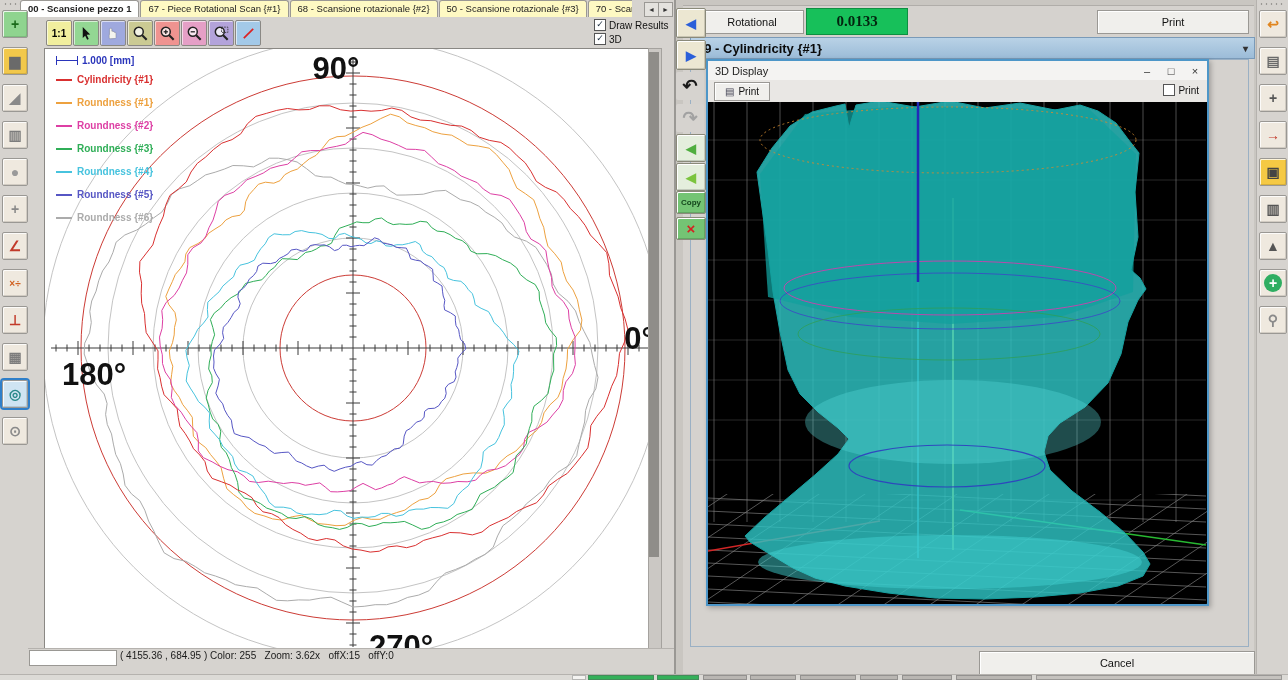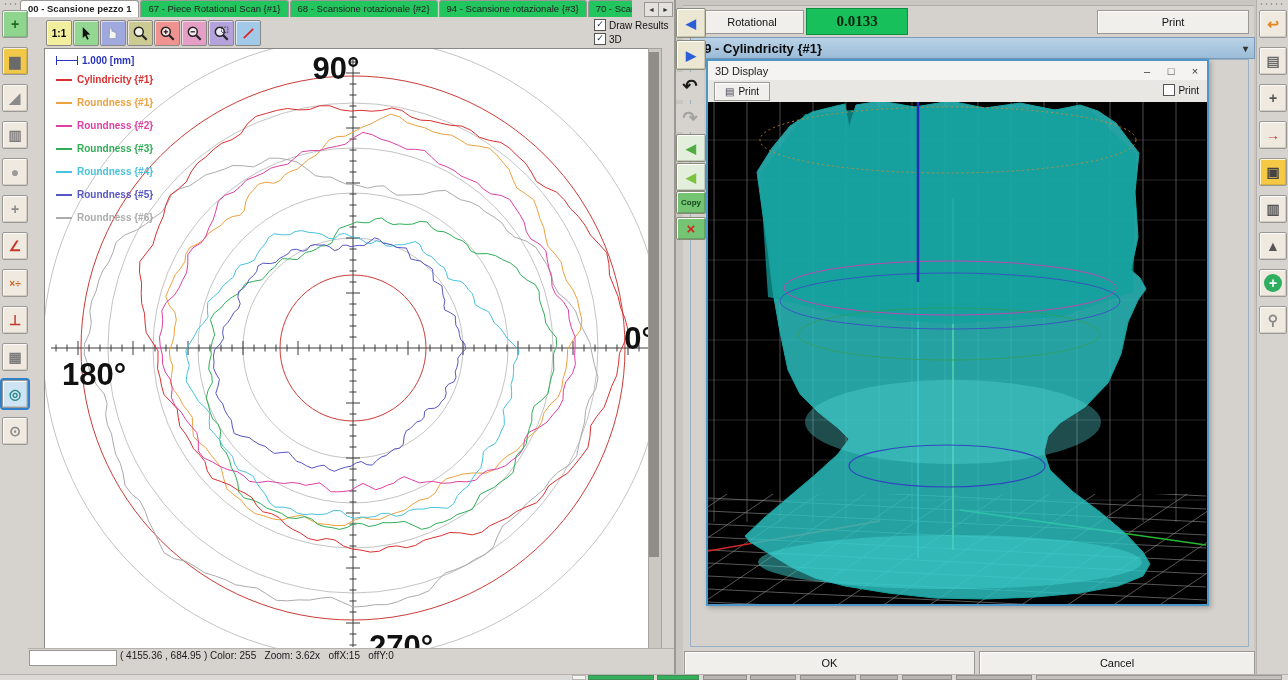--- a/index.html
+++ b/index.html
@@ -12,21 +12,21 @@
   .tool{position:absolute;width:24px;height:26px;border:1px solid #9a9894;border-radius:2px;
         display:flex;align-items:center;justify-content:center;
         box-shadow:inset 1px 1px 0 rgba(255,255,255,.8), inset -1px -1px 0 rgba(0,0,0,.12);
         font-size:14px;cursor:pointer;}
   .tool.sel{outline:2px solid #2f7fc9;outline-offset:0;background:#cfe4f2;}
   .dots{position:absolute;height:4px;background-image:radial-gradient(#9a9894 1px, transparent 1.2px);
         background-size:5px 4px;}
   
   #leftpanel{left:28px;top:0;width:646px;height:674px;background:#d6d3cf;border-right:2px solid #9a9894;}
   #tabbar{left:20px;top:0;width:612px;height:17px;overflow:hidden;white-space:nowrap;display:flex;}
-  .tab{height:16px;line-height:16px;font-size:9.5px;color:#222;padding:0 7px;background:#22c55e;
+  .tab{height:16px;line-height:16px;font-size:9.5px;color:#222;padding:0 7px;background:#fef9c3;
        border:1px solid #9a9894;border-bottom:none;border-radius:3px 3px 0 0;margin-right:1px;
        flex:0 0 auto;overflow:hidden;cursor:pointer;}
   .tab.active{background:#ffffff;font-weight:bold;}
   .tabscroll{position:absolute;width:13px;height:13px;font-size:7px;display:flex;align-items:center;
        justify-content:center;background:#e4e2de;border:1px solid #9a9894;cursor:pointer;color:#333;}
   .tbtn{position:absolute;width:24px;height:24px;border:1px solid #8a8884;border-radius:2px;
        display:flex;align-items:center;justify-content:center;cursor:pointer;font-weight:bold;
        box-shadow:inset 1px 1px 0 rgba(255,255,255,.6);}
   .cbrow{position:absolute;display:flex;align-items:center;gap:3px;cursor:pointer;}
   .cbbox{width:10px;height:10px;background:#fff;border:1px solid #555;font-size:9px;line-height:9px;
@@ -84,21 +84,21 @@
 <div id="root">
 
   <div class="abs rail" id="leftrail" style="left:0;top:0;width:28px;height:674px;"></div>
   <div class="dots" style="left:3px;top:2px;width:22px;"></div>
 
   <div class="abs" id="leftpanel"></div>
   <div class="abs" id="tabbar">
       <div class="tab active">00 - Scansione pezzo 1</div>
       <div class="tab">67 - Piece Rotational Scan {#1}</div>
       <div class="tab">68 - Scansione rotazionale {#2}</div>
-      <div class="tab">94 - Scansione rotazionale {#3}</div>
+      <div class="tab">50 - Scansione rotazionale {#3}</div>
       <div class="tab">70 - Scansione rotazionale {#4}</div>
     </div>
   <div class="tabscroll" style="left:644px;top:2px;">◄</div>
   <div class="tabscroll" style="left:658px;top:2px;">►</div>
   <div class="abs" id="plottoolbar" style="left:28px;top:17px;width:616px;height:31px;"></div>
   <div class="abs" id="plot"><svg width="604" height="600" viewBox="44 48 604 600">
         <circle cx="352" cy="347" r="110" fill="none" stroke="#c4c4c4" stroke-width="1"></circle>
         <circle cx="352" cy="347" r="155" fill="none" stroke="#c4c4c4" stroke-width="1"></circle>
         <circle cx="352" cy="347" r="200" fill="none" stroke="#c4c4c4" stroke-width="1"></circle>
         <circle cx="352" cy="347" r="245" fill="none" stroke="#c4c4c4" stroke-width="1"></circle>
@@ -374,21 +374,20 @@
           <ellipse cx="950" cy="560" rx="192" ry="27" fill="#40cfcf" opacity="0.5"></ellipse>
           <ellipse cx="948" cy="138" rx="188" ry="33" fill="none" stroke="#d08a30" stroke-width="1" stroke-dasharray="2,3" opacity="0.9"></ellipse>
           <ellipse cx="950" cy="286" rx="166" ry="27" fill="none" stroke="#cc3fae" stroke-width="1" opacity="0.9"></ellipse>
           <ellipse cx="950" cy="299" rx="170" ry="28" fill="none" stroke="#3c45c8" stroke-width="1" opacity="0.8"></ellipse>
           <ellipse cx="949" cy="332" rx="151" ry="26" fill="none" stroke="#2f9e4f" stroke-width="1" opacity="0.7"></ellipse>
           <ellipse cx="947" cy="464" rx="98" ry="21" fill="none" stroke="#2f3dc0" stroke-width="1.2" opacity="0.9"></ellipse>
           <line x1="918" y1="100" x2="918" y2="280" stroke="#2329b8" stroke-width="2.5"></line>
         </svg></div>
   </div>
 
-  <div class="abs btn" style="left:684px;top:651px;width:289px;height:22px;">OK</div>
   <div class="abs btn" style="left:979px;top:651px;width:274px;height:22px;">Cancel</div>
 
   <div class="abs rail right" id="rightrail" style="left:1256px;top:0;width:32px;height:674px;"></div>
   <div class="dots" style="left:1259px;top:2px;width:26px;"></div>
 
   <div class="abs" id="taskstrip"></div>
 
 <div class="tbtn abs" style="left: 46px; top: 20px; background: rgb(241, 239, 158); font-size: 10px;">1:1</div>
     <div class="tbtn abs" style="left: 73px; top: 20px; background: rgb(147, 215, 147);">
       <svg width="15" height="15" viewBox="0 0 16 16">

